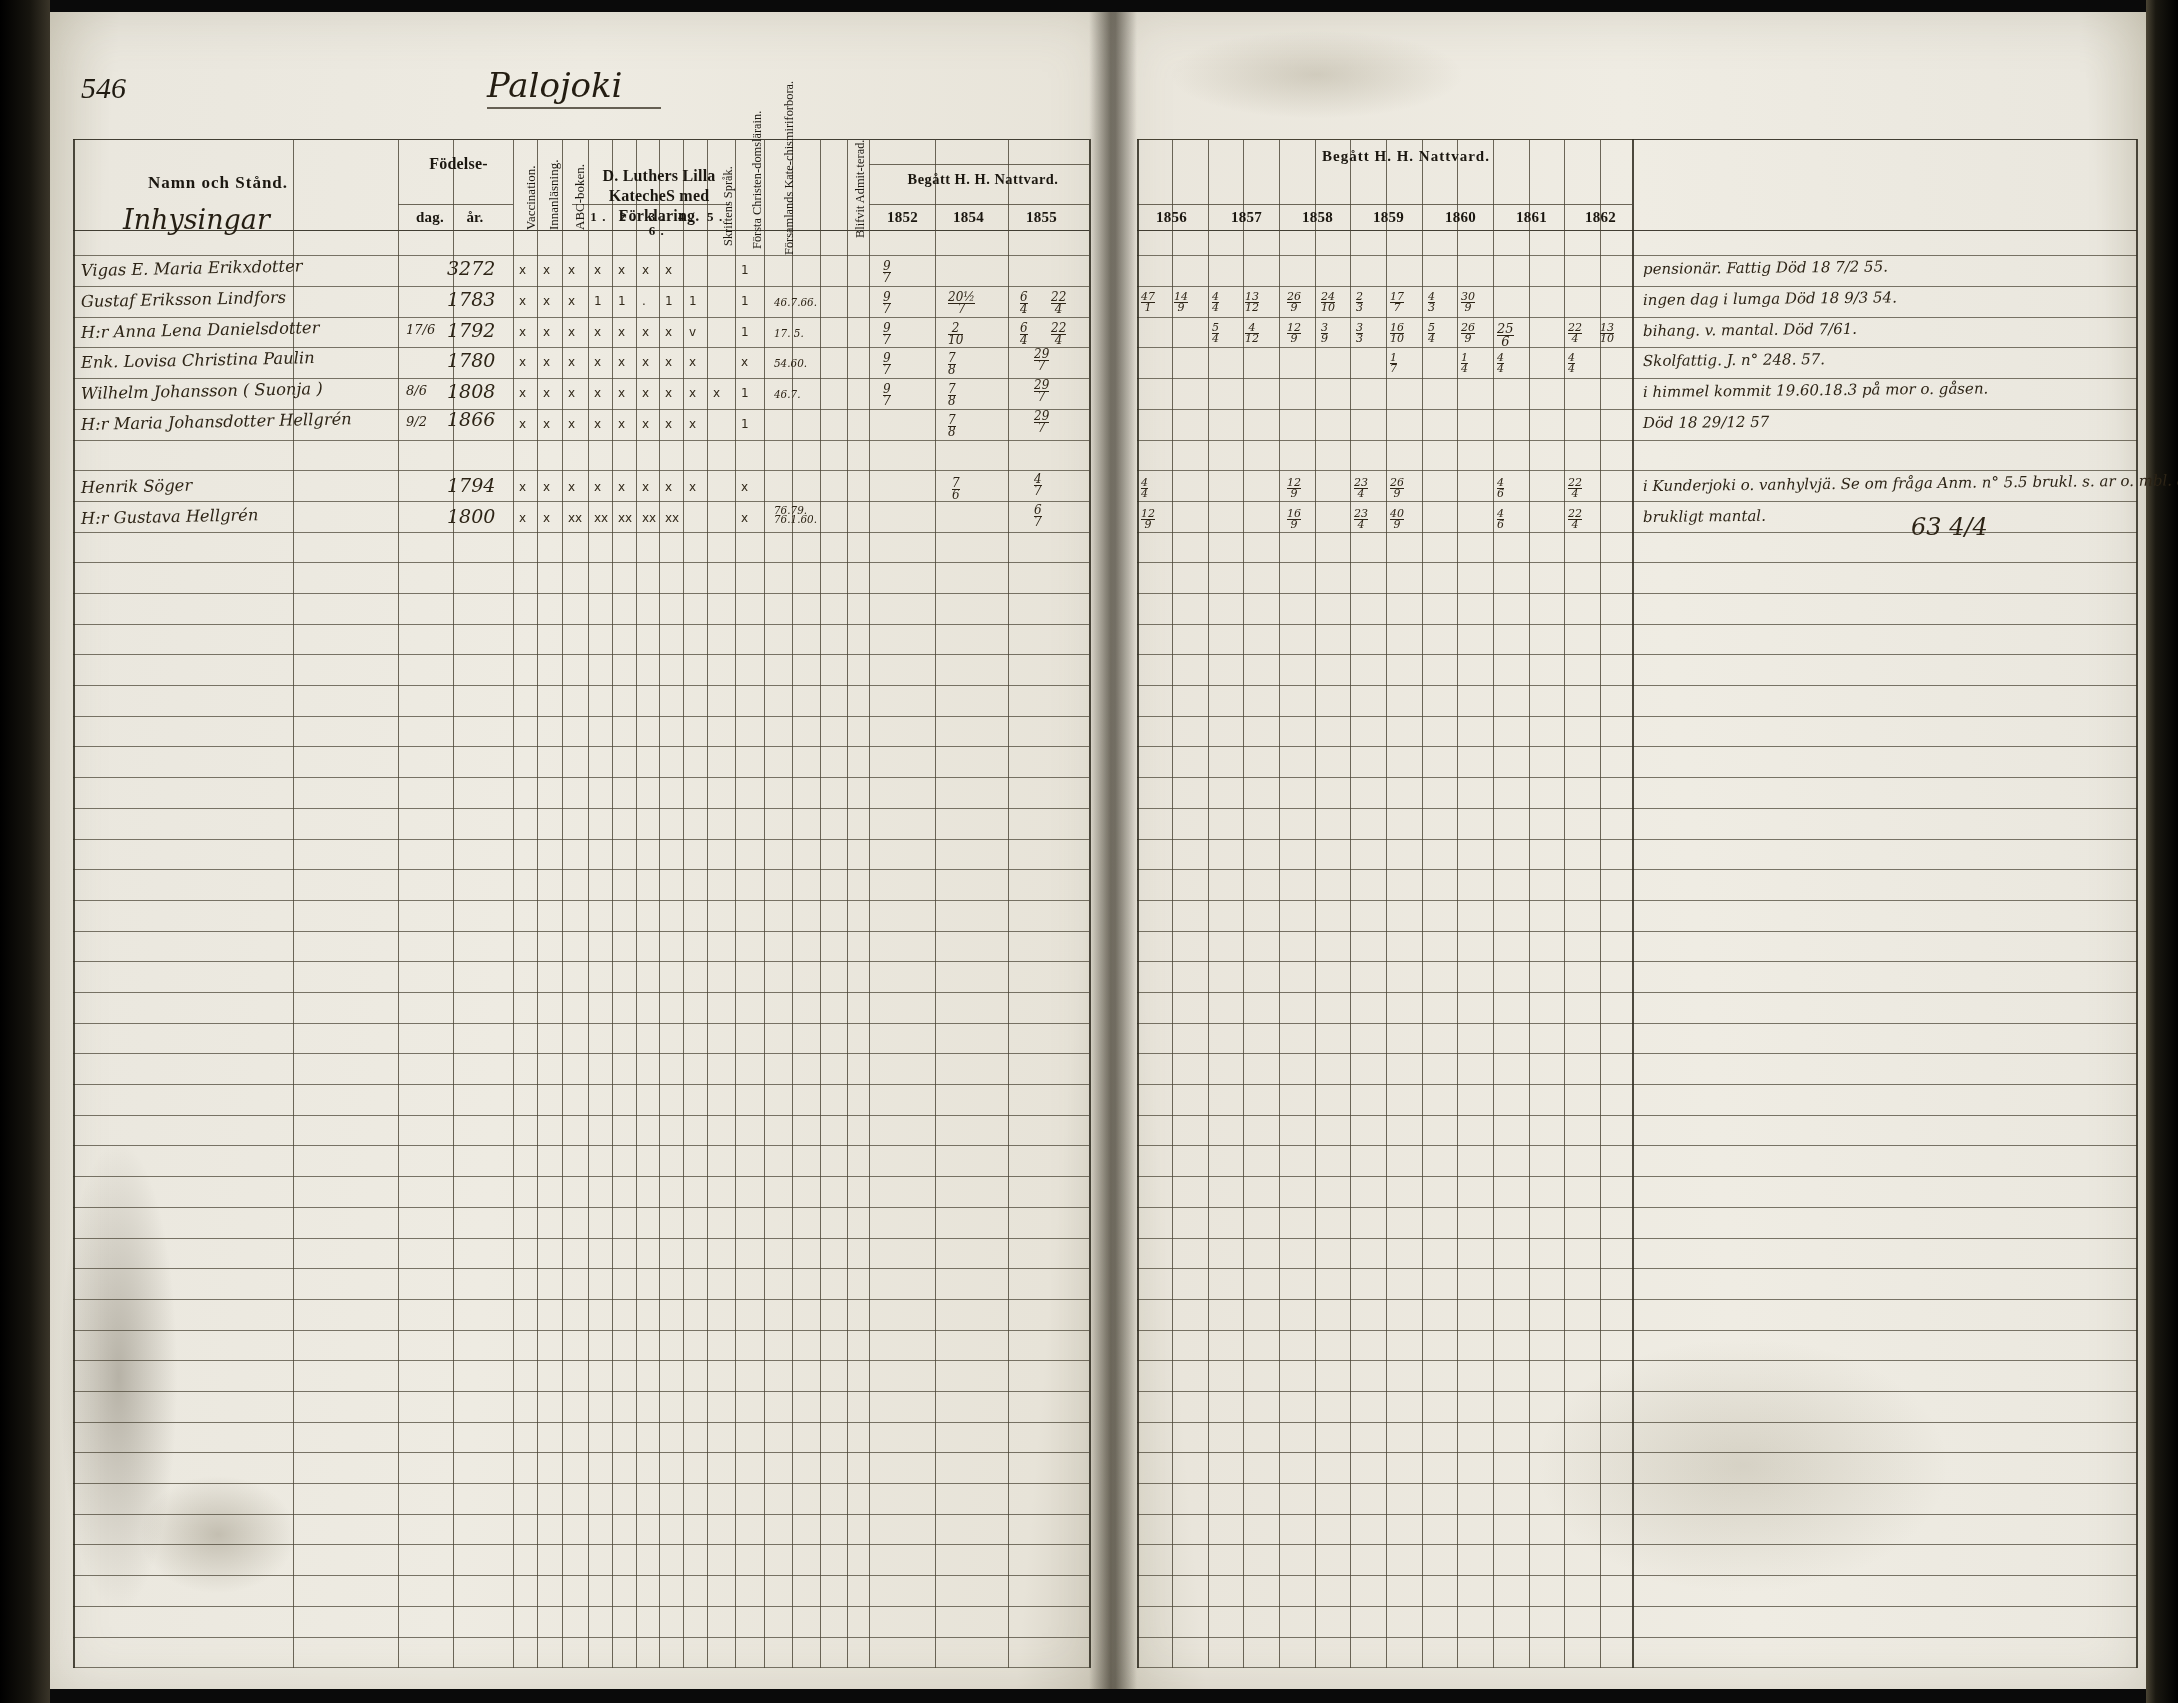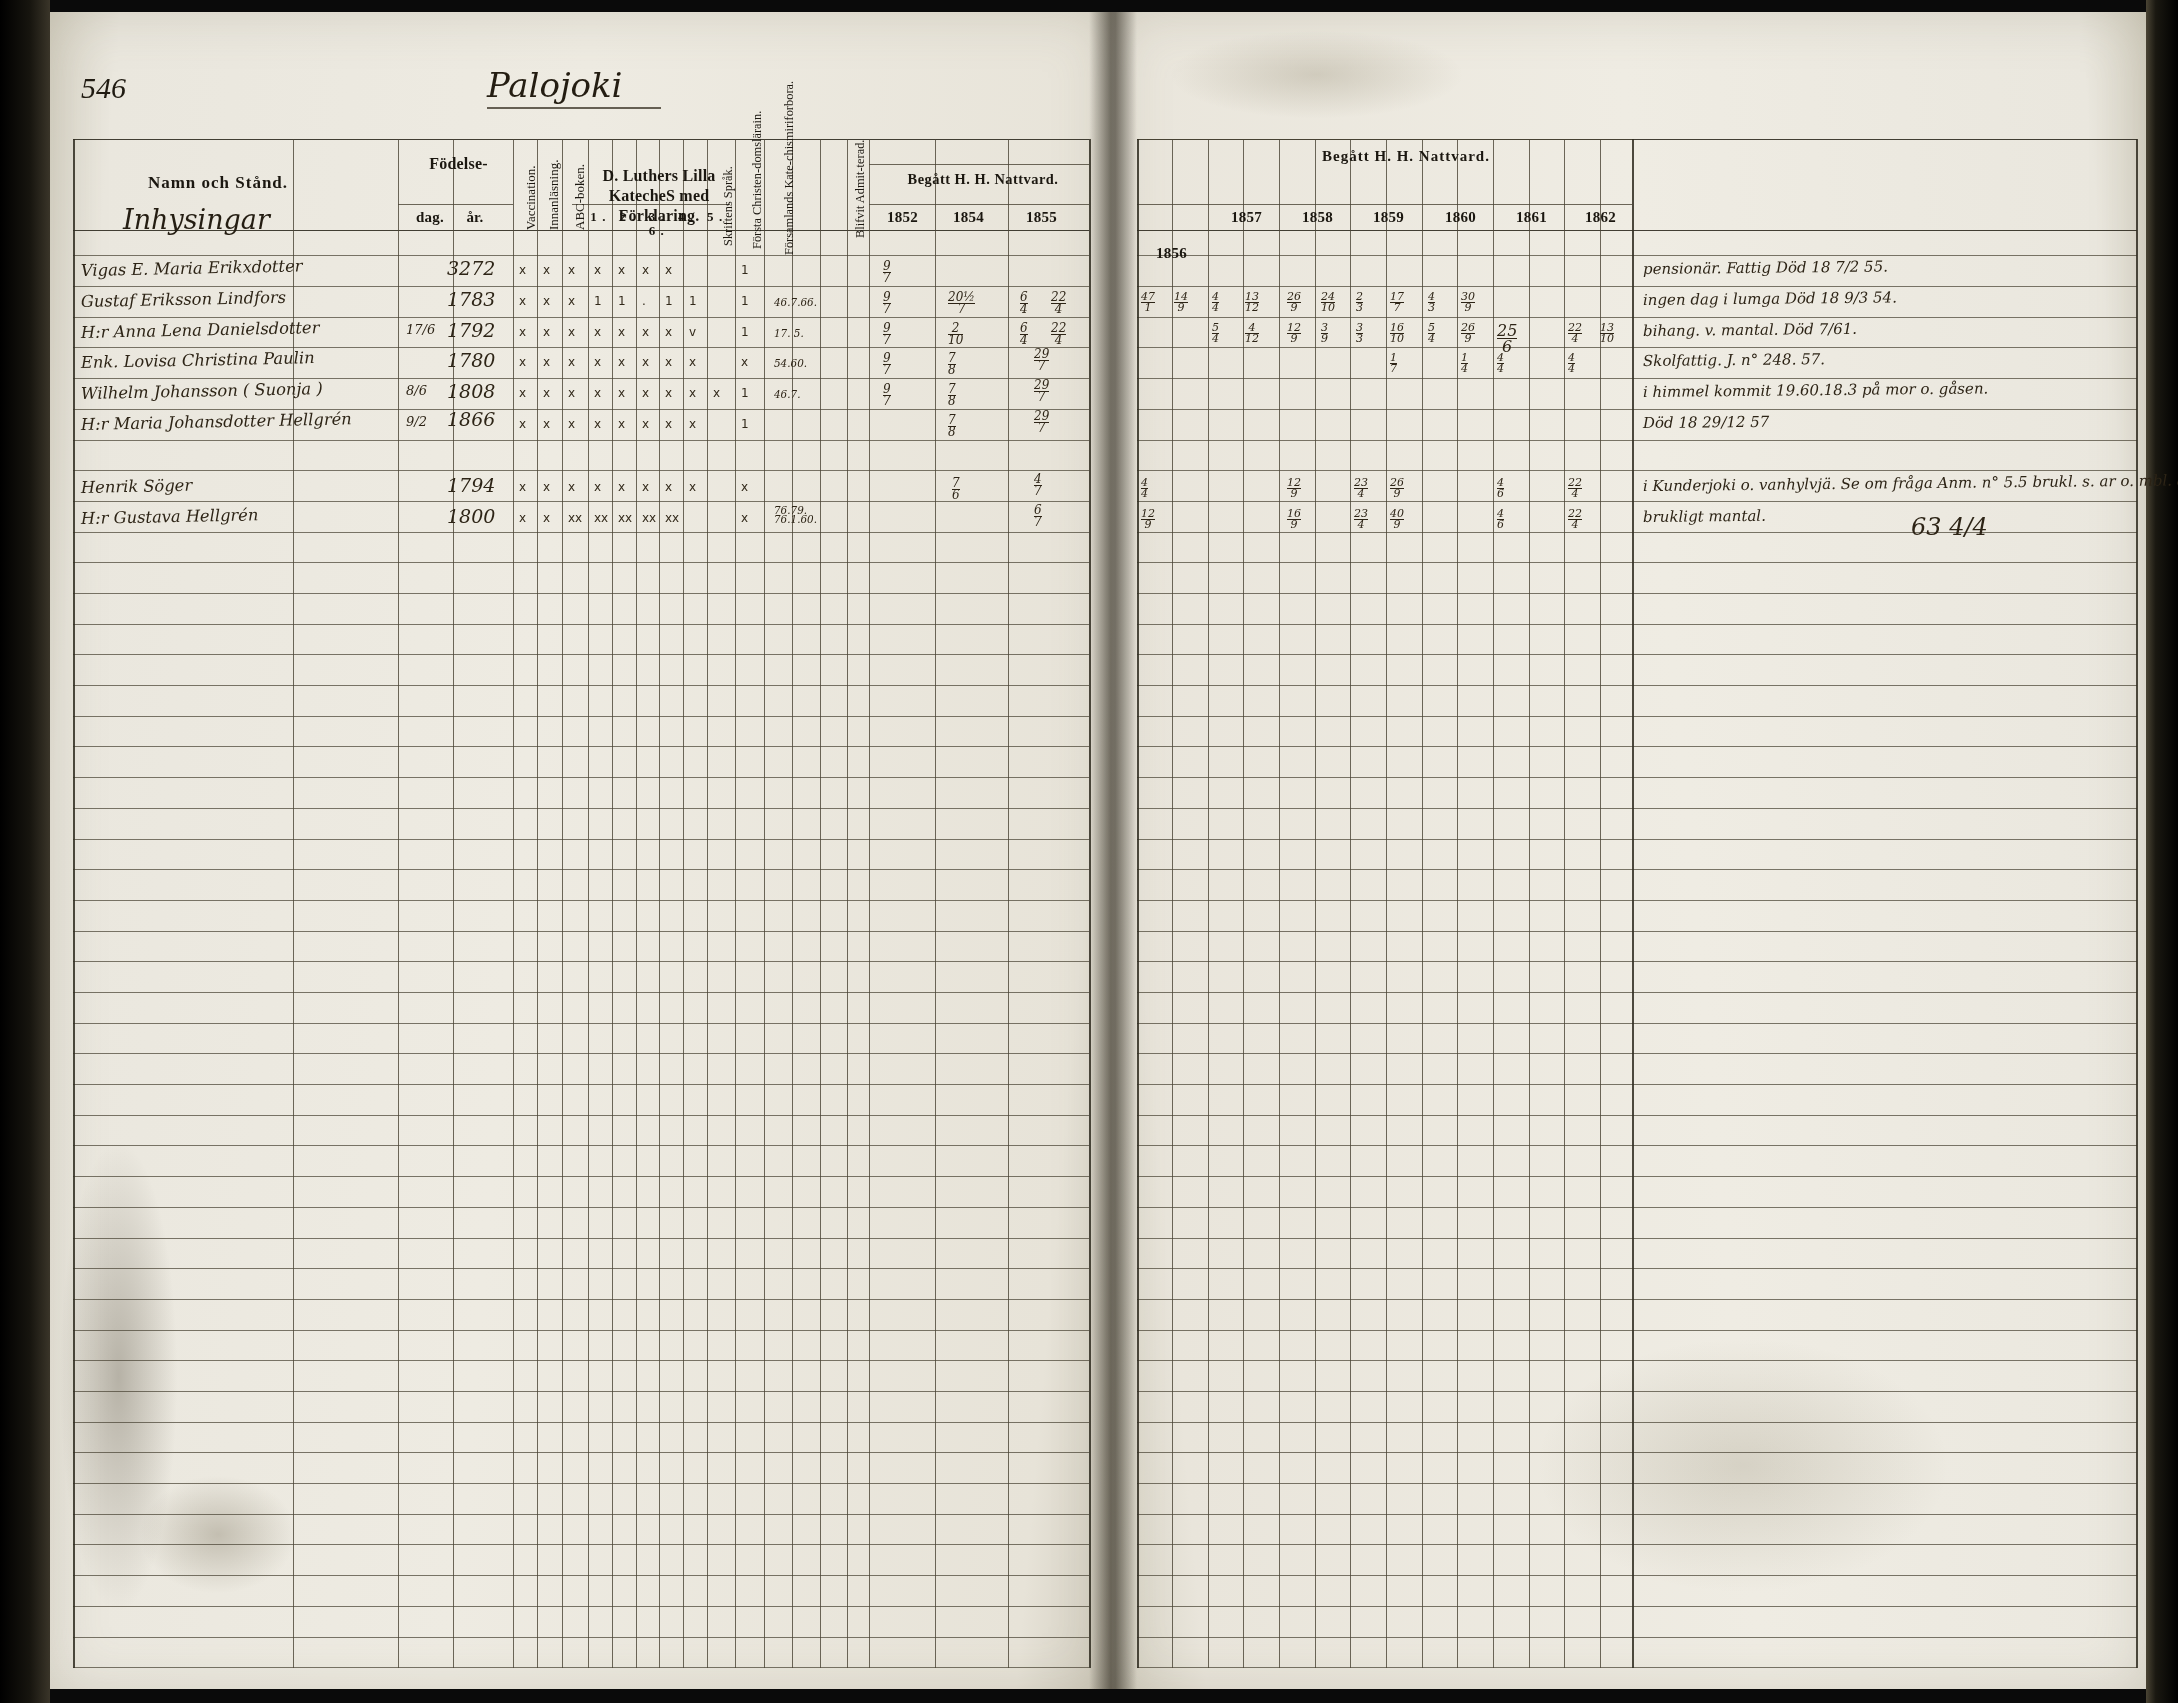--- a/index.html
+++ b/index.html
@@ -240,21 +240,21 @@
   <div class="vhdr" style="left:750px;top:249px;font-size:12.4px;line-height:1.15;">Första Christen-domslärain.</div>
   <div class="vhdr" style="left:782px;top:255px;font-size:12.4px;line-height:1.15;">Församlands Kate-chismiriforbora.</div>
   <div class="vhdr" style="left:853px;top:238px;font-size:12.4px;line-height:1.15;">Blifvit Admit-terad.</div>
 
   <div class="hdr" style="left:881px;top:170px;width:204px;font-size:14.4px;font-weight:700;line-height:1.3;letter-spacing:0.5px;">Begått H. H. Nattvard.</div>
   <div class="hdr" style="left:877px;top:210px;width:51px;font-size:15px;font-weight:700;">1852</div>
   <div class="hdr" style="left:943px;top:210px;width:51px;font-size:15px;font-weight:700;">1854</div>
   <div class="hdr" style="left:1016px;top:210px;width:51px;font-size:15px;font-weight:700;">1855</div>
 
   <div class="hdr" style="left:1198px;top:149px;width:416px;font-size:15px;font-weight:700;letter-spacing:1px;">Begått H. H. Nattvard.</div>
-  <div class="hdr" style="left:1141px;top:210px;width:61px;font-size:15px;font-weight:700;margin-top:36px;">1856</div>
+  <div class="hdr" style="left:1141px;top:210px;width:61px;font-size:15px;font-weight:700;">1856</div>
   <div class="hdr" style="left:1216px;top:210px;width:61px;font-size:15px;font-weight:700;">1857</div>
   <div class="hdr" style="left:1287px;top:210px;width:61px;font-size:15px;font-weight:700;">1858</div>
   <div class="hdr" style="left:1358px;top:210px;width:61px;font-size:15px;font-weight:700;">1859</div>
   <div class="hdr" style="left:1430px;top:210px;width:61px;font-size:15px;font-weight:700;">1860</div>
   <div class="hdr" style="left:1501px;top:210px;width:61px;font-size:15px;font-weight:700;">1861</div>
   <div class="hdr" style="left:1570px;top:210px;width:61px;font-size:15px;font-weight:700;">1862</div>
 
 
   <div class="ttl" style="left:123px;top:204px;font-size:27px;">Inhysingar</div>
 
@@ -508,21 +508,21 @@
         <span class="d">10</span>
       </div>
       <div class="frac" style="left: 1428px; top: 323px; font-size: 11px;">
         <span class="n">5</span>
         <span class="d">4</span>
       </div>
       <div class="frac" style="left: 1461px; top: 323px; font-size: 11px;">
         <span class="n">26</span>
         <span class="d">9</span>
       </div>
-      <div class="frac" style="left: 1497px; top: 323px; font-size: 16px;">
+      <div class="frac" style="left: 1497px; top: 323px; font-size: 13px;">
         <span class="n">25</span>
         <span class="d">6</span>
       </div>
       <div class="frac" style="left: 1568px; top: 323px; font-size: 11px;">
         <span class="n">22</span>
         <span class="d">4</span>
       </div>
       <div class="frac" style="left: 1600px; top: 323px; font-size: 11px;">
         <span class="n">13</span>
         <span class="d">10</span>

